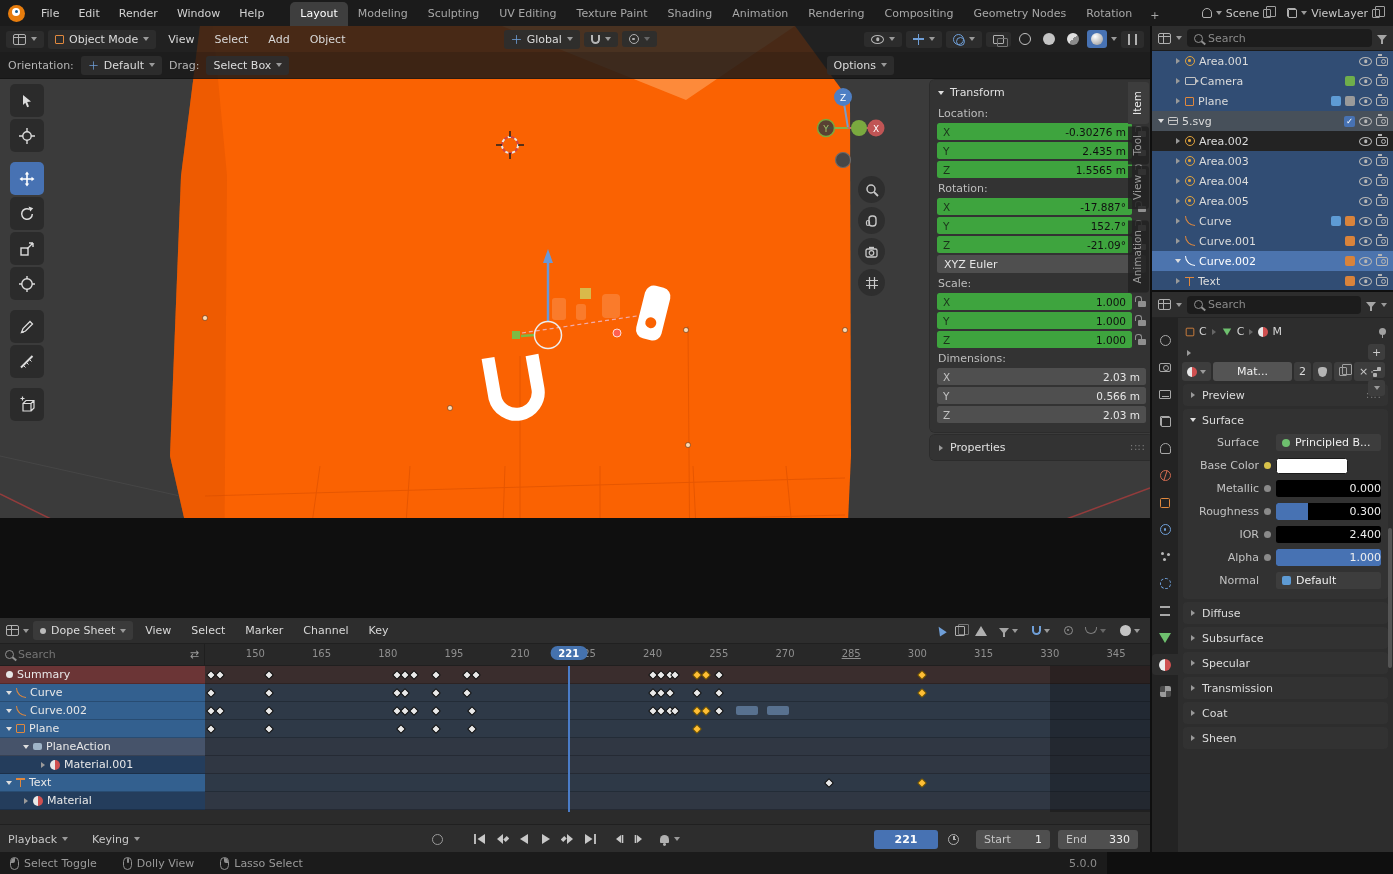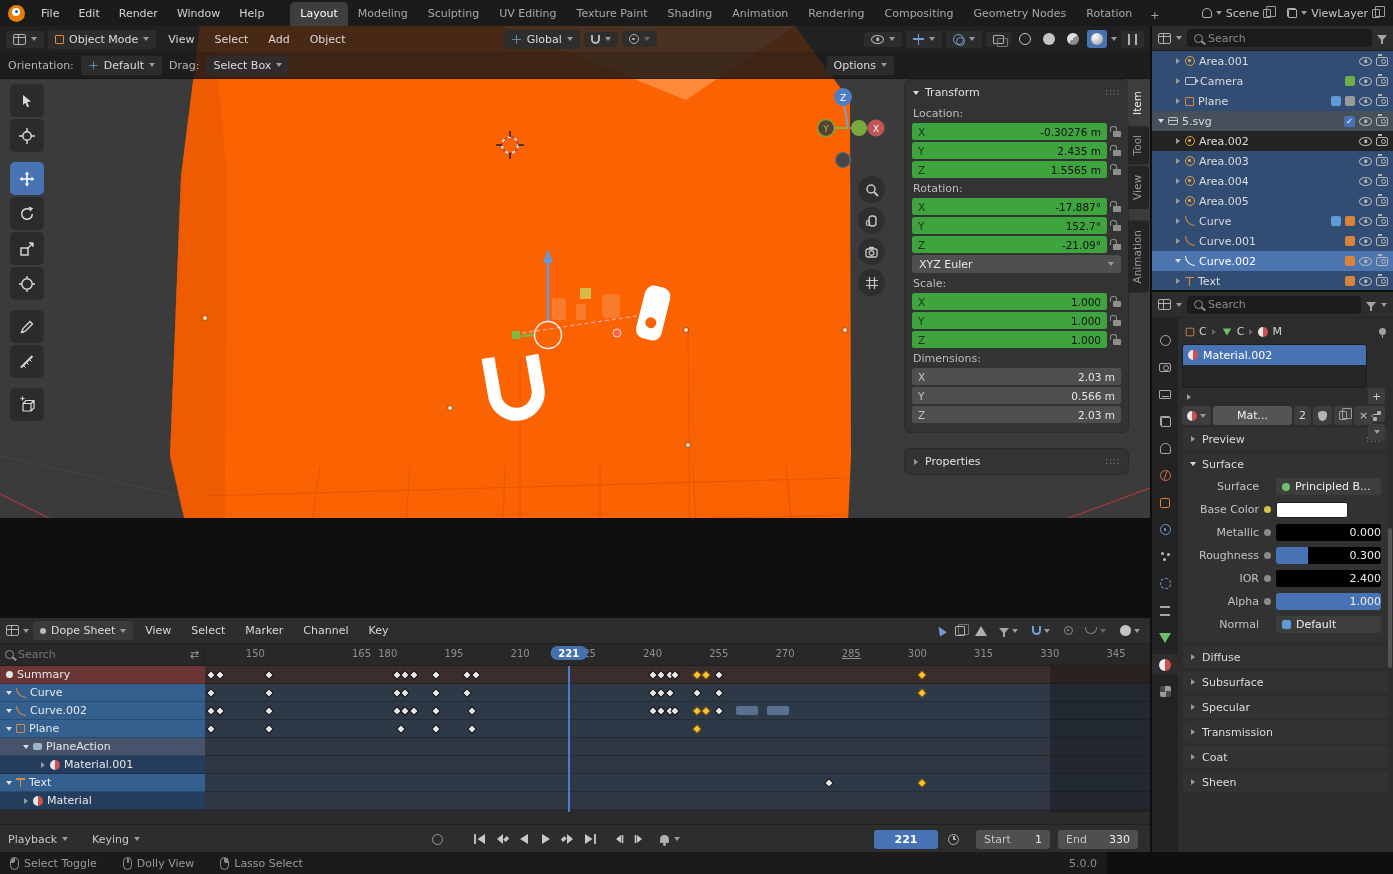--- a/index.html
+++ b/index.html
@@ -41,21 +41,21 @@
 .nav-gizmo{position:absolute;left:806px;top:56px}
 
 .sph{width:12px;height:12px;border-radius:50%;flex:none}
 .sph.wire{border:1.3px solid #c2c2c2}
 .sph.solid{background:#c4c4c4}
 .sph.mat{background:linear-gradient(135deg,#e0e0e0 50%,#8b8b8b 50%)}
 .sph.rend{background:radial-gradient(circle at 35% 30%,#ffffff,#939393)}
 .shade-btn{padding:3px 4px;border-radius:3px;display:flex}
 .shade-btn.active{background:#4772b3}
 
-.npanel{position:absolute;left:905px;top:54px;width:223px;display:flex;flex-direction:column;gap:17px}
+.npanel{position:absolute;left:930px;top:54px;width:223px;display:flex;flex-direction:column;gap:3px}
 .np-sec{background:rgba(51,51,51,.97);border-radius:5px;padding:4px 7px 7px;box-shadow:0 0 0 1px rgba(0,0,0,.25)}
 .np-sec.slim{padding:4px 7px}
 .np-head{display:flex;align-items:center;gap:6px;color:#e0e0e0;padding:2px 1px 4px}
 .dragdots{margin-left:auto;color:#7e7e7e;font-size:10px;letter-spacing:1px}
 .np-label{color:#bdbdbd;margin:4px 1px 3px}
 .np-row{display:flex;align-items:center;gap:6px;margin-bottom:2px}
 .field{flex:1;height:17px;border-radius:2.5px;display:flex;align-items:center;justify-content:space-between;padding:0 6px;font-size:10.5px}
 .field.green{background:#3ea43e;color:#101010}
 .field.gray{background:#4f4f4f;color:#e6e6e6}
 .field .axis{opacity:.75}
@@ -853,26 +853,20 @@
           <span class="chev r dim"></span>
           <span class="pti pti-data" style="transform:scale(.7)"></span>
             <span>C</span>
           <span class="chev r dim"></span>
           <span class="oli oli-mat"></span>
             <span>M</span>
           <span style="flex:1"></span>
             <span class="i-pin"></span>
         </div>
         <div style="position:relative">
-          <div class="slotbox">
-            <div class="slot-row">
-                <span class="oli oli-mat"></span>
-                <span>Material.002</span>
-              </div>
-          </div>
           <div class="slot-side">
             <span class="sq-btn">+</span>
             <span class="sq-btn">−</span>
             <span class="sq-btn">
                 <span class="chev"></span>
               </span>
           </div>
         </div>
         <div class="flex" style="padding:3px 4px 0;gap:6px">
             <span class="chev r"></span>
@@ -1027,21 +1021,21 @@
   </div>
 
   <div class="ds-ruler">
     <div class="ds-search">
       <span class="i-search"></span>
       <input style="background: transparent; border: none; outline: none; color: rgb(200, 200, 200); font: inherit; flex: 1 1 0%; min-width: 0px;" placeholder="Search">
       <span style="color:#9a9a9a">⇄</span>
     </div>
     <div class="ruler-track" id="ruler-track">
         <span class="tick" style="left: 5.32461%;">150</span>
-        <span class="tick" style="left: 12.3307%; margin-left: 40px;">165</span>
+        <span class="tick" style="left: 12.3307%;">165</span>
         <span class="tick" style="left: 19.3368%;">180</span>
         <span class="tick" style="left: 26.3428%;">195</span>
         <span class="tick" style="left: 33.3489%;">210</span>
         <span class="tick" style="left: 40.355%;">225</span>
         <span class="tick" style="left: 47.361%;">240</span>
         <span class="tick" style="left: 54.3671%;">255</span>
         <span class="tick" style="left: 61.3732%;">270</span>
         <span class="tick" style="left: 68.3793%; text-decoration: underline;">285</span>
         <span class="tick" style="left: 75.3853%;">300</span>
         <span class="tick" style="left: 82.3914%;">315</span>

